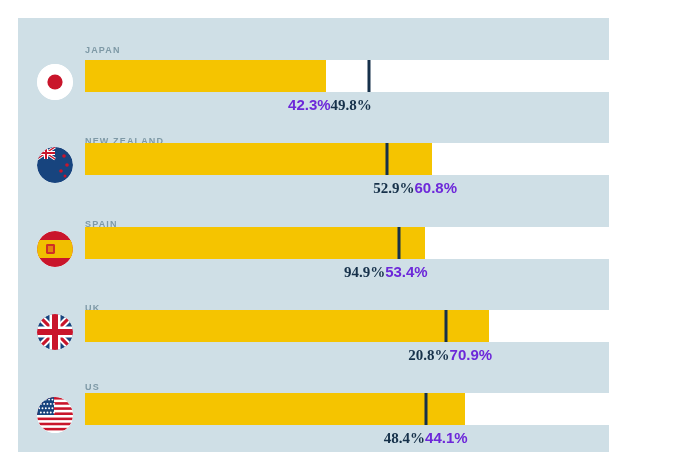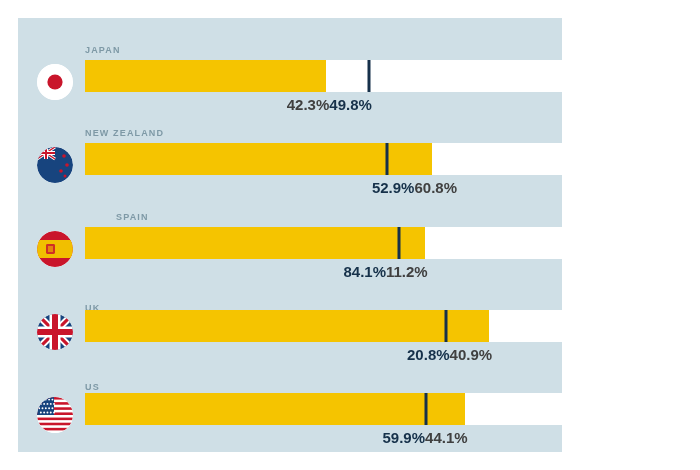--- a/index.html
+++ b/index.html
@@ -14,20 +14,21 @@
     overflow: hidden;
   }
 
   #panel {
     position: absolute;
     left: 18px;
     top: 18px;
     width: 544px;
     height: 434px;
     background: #cfdfe6;
+    padding-left: 47px;
   }
 
   .row {
     position: absolute;
     left: 0;
     width: 100%;
   }
 
   
   .flag {
@@ -81,23 +82,24 @@
   .values {
     position: absolute;
     white-space: nowrap;
     transform: translateX(-100%);
     font-size: 15px;
   }
   .values span { display: inline; }
   .v-dark {
     color: #16314a;
     font-weight: bold;
+    font-family: Liberation Serif, serif;
   }
   .v-light {
-    color: #404040;
+    color: #6d28d9;
     font-weight: bold;
   }
   .v-gap { display: inline-block; width: 5px; }
 </style>
 </head>
 <body>
 
 <div id="panel">
   <div id="rows">
       <div class="row" style="top: 27px;">
@@ -138,21 +140,21 @@
                 <path d="M9 0 V12 M0 6 H18" stroke="#ffffff" stroke-width="4"></path>
                 <path d="M9 0 V12 M0 6 H18" stroke="#c9152b" stroke-width="2"></path>
               </g>
               <circle cx="27" cy="9" r="1.8" fill="#c9152b"></circle>
               <circle cx="30" cy="18" r="1.8" fill="#c9152b"></circle>
               <circle cx="24" cy="24" r="1.8" fill="#c9152b"></circle>
               <circle cx="28" cy="29" r="1.5" fill="#c9152b"></circle>
             </g>
           </svg>
         </div>
-        <div class="country" style="top: 0px;">NEW ZEALAND</div>
+        <div class="country" style="top: 8px;">NEW ZEALAND</div>
         <div class="track" style="top: 15px;">
           <div class="fill" style="width: 346.56px;"></div>
           <div class="tick" style="left: 301.53px;"></div>
         </div>
         <div class="values" style="top: 51px; left: 439px;"><span class="v-dark">52.9%</span><span class="v-gap"></span><span class="v-light">60.8%</span></div>
       </div>
       <div class="row" style="top: 194px;">
         <div class="flag" style="top: 19px;">
           <svg viewBox="0 0 36 36" xmlns="http://www.w3.org/2000/svg">
             <defs>
@@ -161,26 +163,26 @@
               </clipPath>
             </defs>
             <g clip-path="url(#c_spain)">
               <rect width="36" height="36" fill="#c9152b"></rect>
               <rect y="9" width="36" height="18" fill="#f1bf00"></rect>
               <rect x="9" y="13" width="9" height="10" rx="1.4" fill="#c9152b" opacity="0.85"></rect>
               <rect x="11" y="15" width="5" height="6" fill="#f1bf00" opacity="0.6"></rect>
             </g>
           </svg>
         </div>
-        <div class="country" style="top: 0px; margin-left: 31px;">SPAIN</div>
+        <div class="country" style="top: 7px;">SPAIN</div>
         <div class="track" style="top: 15px;">
           <div class="fill" style="width: 339.72px;"></div>
           <div class="tick" style="left: 313.5px;"></div>
         </div>
-        <div class="values" style="top: 51px; left: 409.72px;"><span class="v-dark">84.1%</span><span class="v-gap"></span><span class="v-light">11.2%</span></div>
+        <div class="values" style="top: 51px; left: 409.72px;"><span class="v-dark">94.9%</span><span class="v-gap"></span><span class="v-light">53.4%</span></div>
       </div>
       <div class="row" style="top: 277px;">
         <div class="flag" style="top: 19px;">
           <svg viewBox="0 0 36 36" xmlns="http://www.w3.org/2000/svg">
             <defs>
               <clipPath id="c_uk">
                 <circle cx="18" cy="18" r="18"></circle>
               </clipPath>
             </defs>
             <g clip-path="url(#c_uk)">
@@ -190,21 +192,21 @@
               <path d="M18 0 V36 M0 18 H36" stroke="#ffffff" stroke-width="11"></path>
               <path d="M18 0 V36 M0 18 H36" stroke="#c9152b" stroke-width="6"></path>
             </g>
           </svg>
         </div>
         <div class="country" style="top: 8px;">UK</div>
         <div class="track" style="top: 15px;">
           <div class="fill" style="width: 404.13px;"></div>
           <div class="tick" style="left: 361.38px;"></div>
         </div>
-        <div class="values" style="top: 51px; left: 474.13px;"><span class="v-dark">20.8%</span><span class="v-gap"></span><span class="v-light">40.9%</span></div>
+        <div class="values" style="top: 51px; left: 474.13px;"><span class="v-dark">20.8%</span><span class="v-gap"></span><span class="v-light">70.9%</span></div>
       </div>
       <div class="row" style="top: 360px;">
         <div class="flag" style="top: 19px;">
           <svg viewBox="0 0 36 36" xmlns="http://www.w3.org/2000/svg">
             <defs>
               <clipPath id="c_us">
                 <circle cx="18" cy="18" r="18"></circle>
               </clipPath>
             </defs>
             <g clip-path="url(#c_us)">
@@ -238,16 +240,16 @@
               <circle cx="13.749999999999998" cy="15.499999999999998" r="0.95" fill="#ffffff"></circle>
               <circle cx="17.049999999999997" cy="15.499999999999998" r="0.95" fill="#ffffff"></circle>
             </g>
           </svg>
         </div>
         <div class="country" style="top: 4px;">US</div>
         <div class="track" style="top: 15px;">
           <div class="fill" style="width: 379.62px;"></div>
           <div class="tick" style="left: 341.43px;"></div>
         </div>
-        <div class="values" style="top: 51px; left: 449.62px;"><span class="v-dark">59.9%</span><span class="v-gap"></span><span class="v-light">44.1%</span></div>
+        <div class="values" style="top: 51px; left: 449.62px;"><span class="v-dark">48.4%</span><span class="v-gap"></span><span class="v-light">44.1%</span></div>
       </div>
     </div>
 </div>
 
 </body></html>

